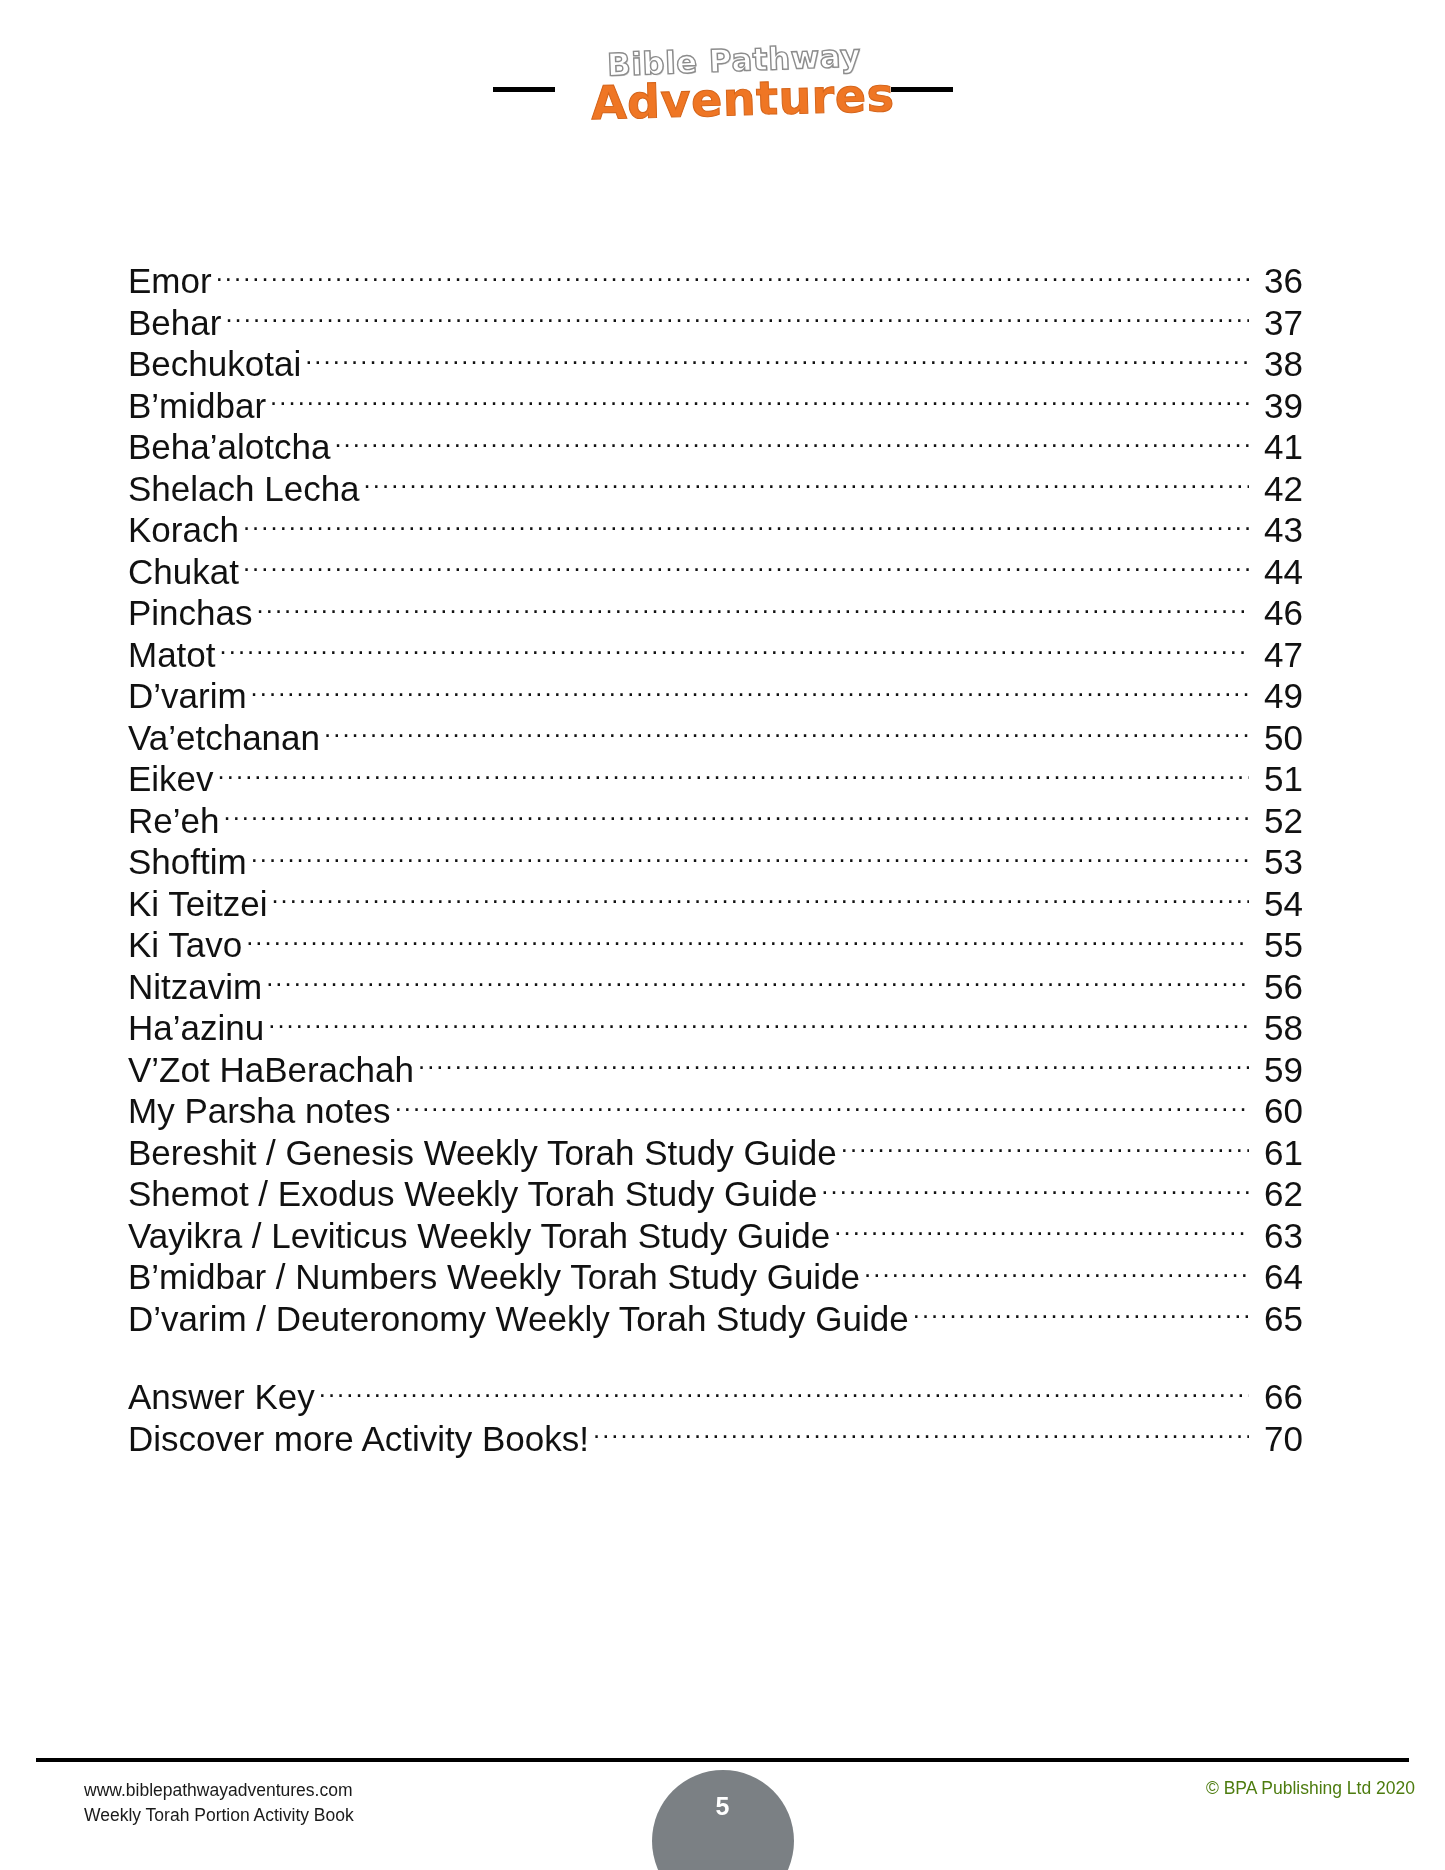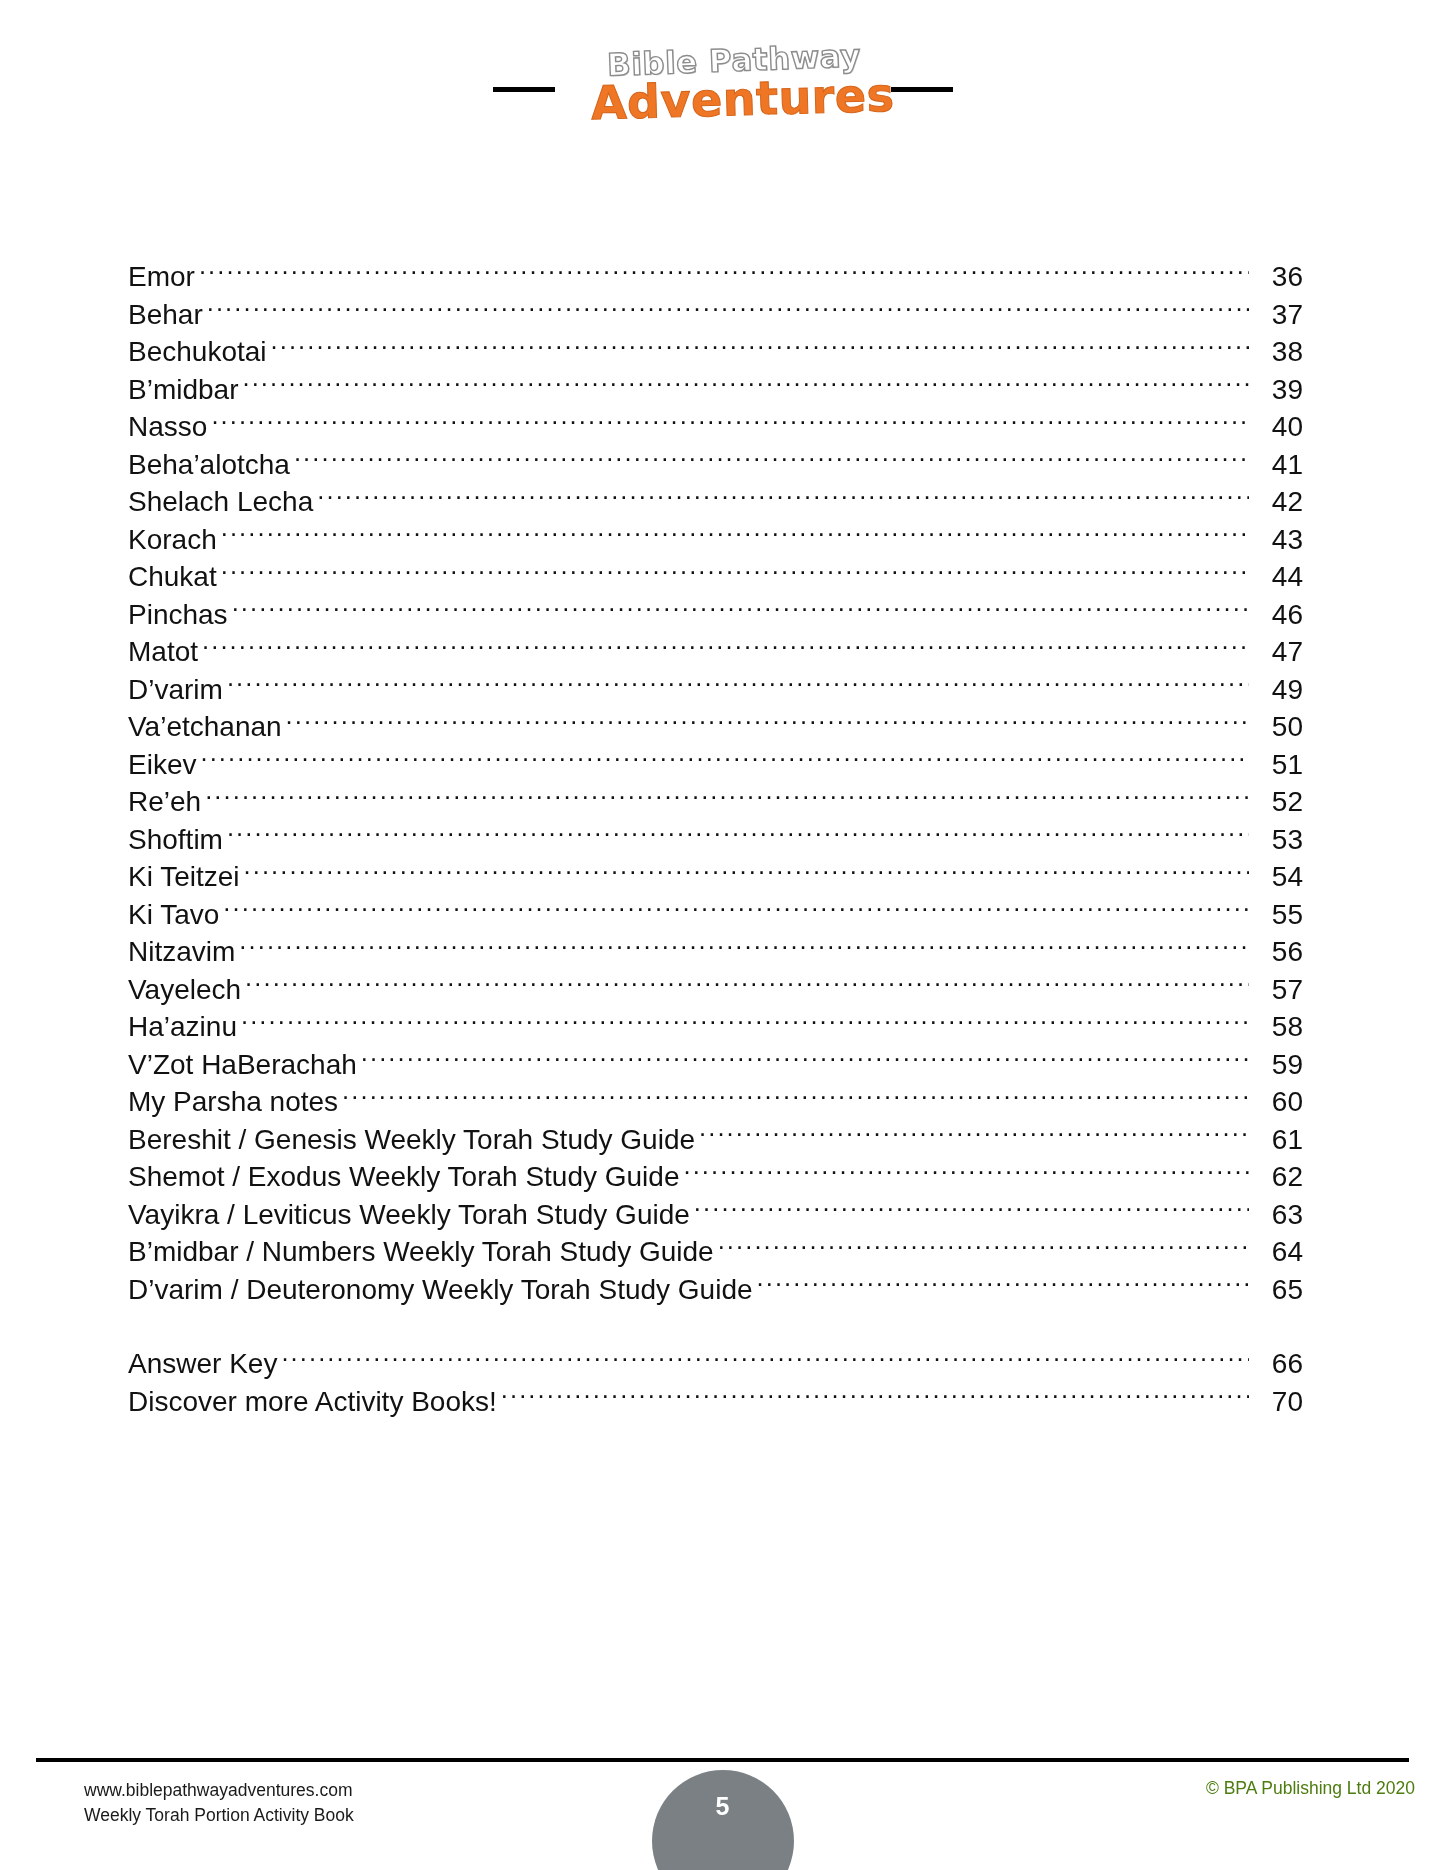--- a/index.html
+++ b/index.html
@@ -83,21 +83,21 @@
     position: absolute;
     top: 258px;
     left: 128px;
     width: 1175px;
   }
   .toc-row {
     display: flex;
     align-items: baseline;
     width: 100%;
     font-family: "Liberation Sans", sans-serif;
-    font-size: 28px;
+    font-size: 35px;
     line-height: 37.5px;
     color: #111111;
     white-space: nowrap;
   }
   .toc-label {
     flex: 0 0 auto;
     padding-right: 2px;
   }
   .toc-leader {
     flex: 1 1 auto;
@@ -210,25 +210,20 @@
       <span class="toc-label">Bechukotai</span>
       <span class="toc-leader"></span>
       <span class="toc-page">38</span>
     </div>
     <div class="toc-row">
       <span class="toc-label">B’midbar</span>
       <span class="toc-leader"></span>
       <span class="toc-page">39</span>
     </div>
     <div class="toc-row">
-      <span class="toc-label">Nasso</span>
-      <span class="toc-leader"></span>
-      <span class="toc-page">40</span>
-    </div>
-    <div class="toc-row">
       <span class="toc-label">Beha’alotcha</span>
       <span class="toc-leader"></span>
       <span class="toc-page">41</span>
     </div>
     <div class="toc-row">
       <span class="toc-label">Shelach Lecha</span>
       <span class="toc-leader"></span>
       <span class="toc-page">42</span>
     </div>
     <div class="toc-row">
@@ -283,25 +278,20 @@
     </div>
     <div class="toc-row">
       <span class="toc-label">Ki Tavo</span>
       <span class="toc-leader"></span>
       <span class="toc-page">55</span>
     </div>
     <div class="toc-row">
       <span class="toc-label">Nitzavim</span>
       <span class="toc-leader"></span>
       <span class="toc-page">56</span>
-    </div>
-    <div class="toc-row">
-      <span class="toc-label">Vayelech</span>
-      <span class="toc-leader"></span>
-      <span class="toc-page">57</span>
     </div>
     <div class="toc-row">
       <span class="toc-label">Ha’azinu</span>
       <span class="toc-leader"></span>
       <span class="toc-page">58</span>
     </div>
     <div class="toc-row">
       <span class="toc-label">V’Zot HaBerachah</span>
       <span class="toc-leader"></span>
       <span class="toc-page">59</span>

